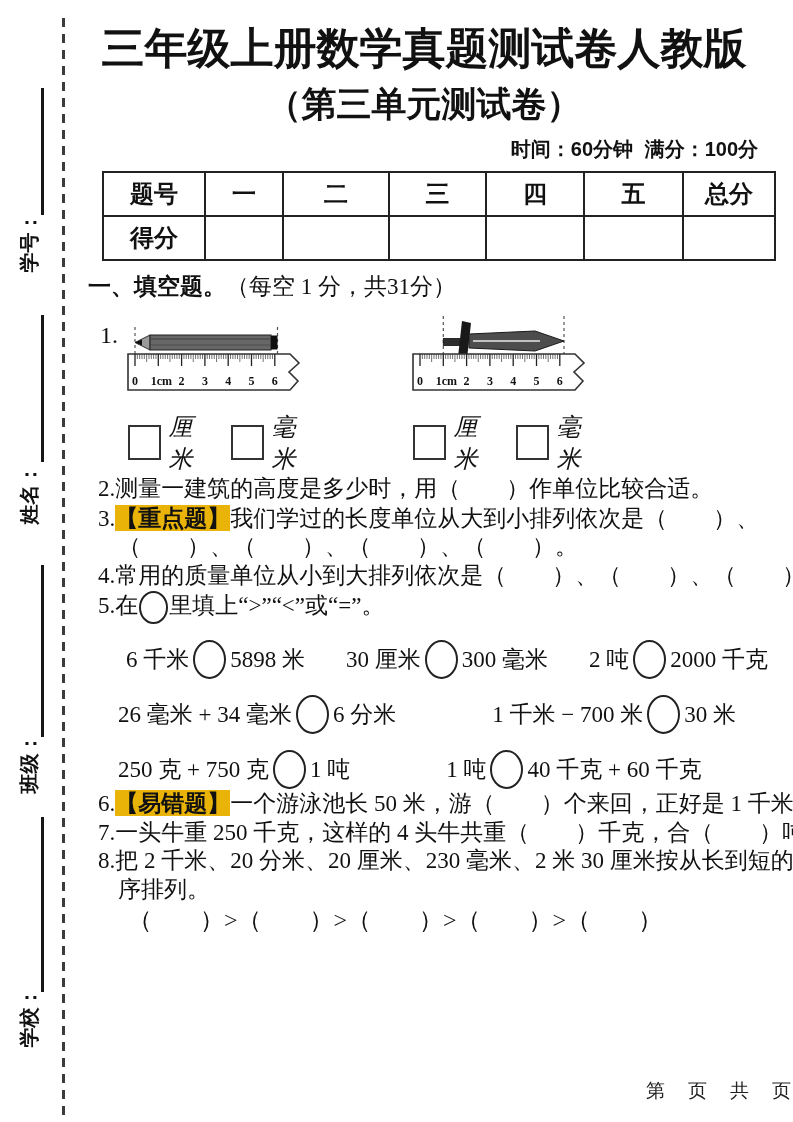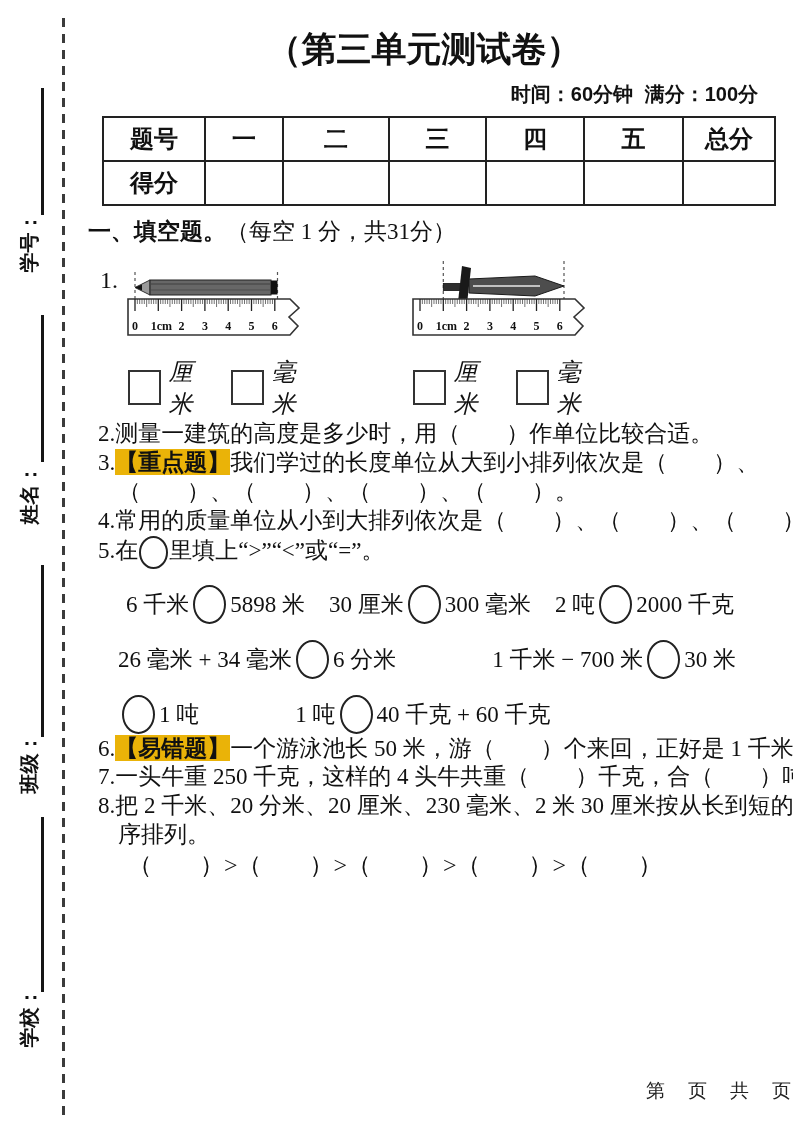--- a/index.html
+++ b/index.html
@@ -70,21 +70,21 @@
   }
   .ans-box{width:31px;height:31px;border:2px solid #333;background:#fff;}
   .unit-lbl{margin-right:10px;}
   
   .circle{
     display:inline-block;width:29px;height:35px;border:2px solid #222;
     border-radius:50%;vertical-align:middle;margin:0 4px;background:#fff;
   }
   .circle.small{width:25px;height:29px;margin:0 1px;}
   .cmp-row{display:flex;align-items:center;font-size:23px;margin-top:16px;white-space:nowrap;}
-  .cmp-row.r1{padding-left:38px;gap:24px;}
+  .cmp-row.r1{padding-left:38px;gap:41px;}
   .cmp-row.r23{padding-left:30px;gap:96px;}
   .cmp-item{display:inline-flex;align-items:center;}
   
   .footer{
     position:absolute;left:0;right:0;bottom:18px;text-align:right;
     font-size:19px;color:#222;letter-spacing:2px;
   }
 </style>
 </head>
 <body>
@@ -94,20 +94,21 @@
 <div class="answer-line line-2"></div>
 <div class="answer-line line-3"></div>
 <div class="answer-line line-4"></div>
 <div class="side-label lbl-1">学号：</div>
 <div class="side-label lbl-2">姓名：</div>
 <div class="side-label lbl-3">班级：</div>
 <div class="side-label lbl-4">学校：</div>
 
 <div class="content">
 
+  <div class="title">三年级上册数学真题测试卷人教版</div>
   <div class="subtitle">（第三单元测试卷）</div>
   <div class="meta">时间：60分钟 满分：100分</div>
 
   <table class="score">
     <tbody>
         <tr>
       <th class="col0">题号</th>
       <th class="col1">一</th>
       <th class="col2">二</th>
       <th class="col3">三</th>
@@ -348,20 +349,21 @@
     </span>
     <span class="cmp-item">
       <span>1 千米 − 700 米</span>
         <span class="circle"></span>
         <span>30 米</span>
     </span>
   </div>
 
   <div class="cmp-row r23">
     <span class="cmp-item">
+      <span>250 克 + 750 克</span>
         <span class="circle"></span>
         <span>1 吨</span>
     </span>
     <span class="cmp-item">
       <span>1 吨</span>
         <span class="circle"></span>
         <span>40 千克 + 60 千克</span>
     </span>
   </div>
 

